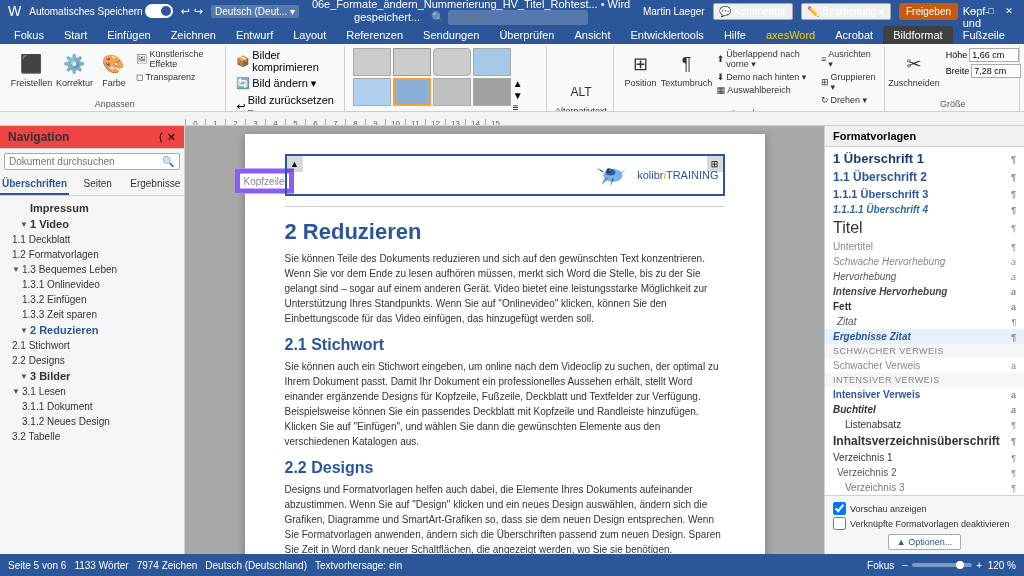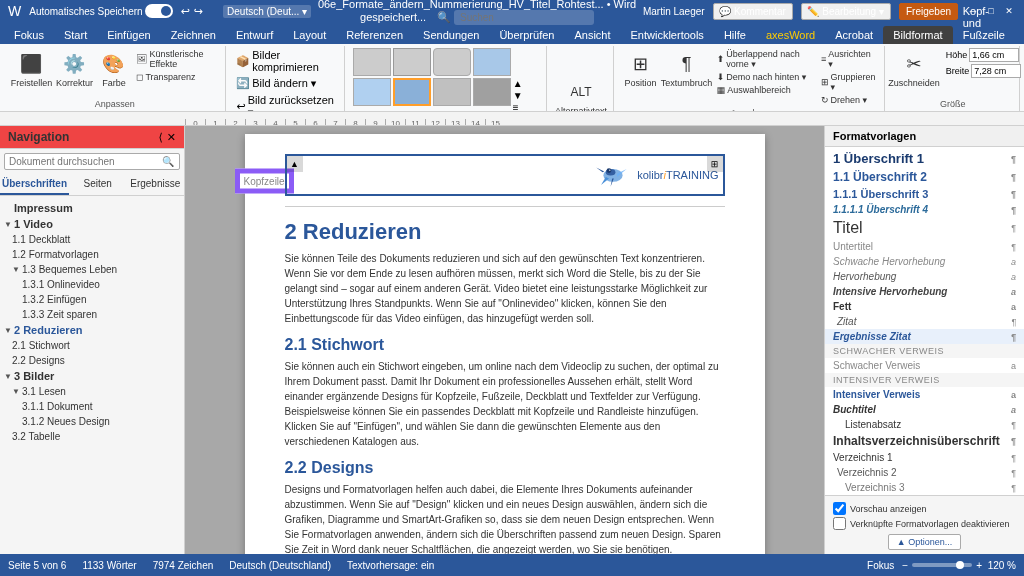--- a/index.html
+++ b/index.html
@@ -190,21 +190,21 @@
     .tree-item {
       padding: 2px 4px 2px 12px;
       font-size: 10px;
       cursor: pointer;
       display: flex;
       align-items: center;
       gap: 2px;
       color: #333;
     }
     .tree-item.active { color: #2b579a; font-weight: 600; }
-    .tree-item.heading1 { font-size: 11px; font-weight: 700; padding-left: 4px; }
+    .tree-item.heading1 { font-size: 11px; font-weight: 700; padding-left: 20px; }
     .tree-item.heading2 { padding-left: 12px; font-size: 10px; }
     .tree-item.heading3 { padding-left: 22px; font-size: 10px; }
     .tree-arrow { font-size: 8px; color: #555; width: 8px; }
 
     
     .doc-area {
       flex: 1;
       background: #a8a8a8;
       overflow-y: auto;
       padding: 8px;
@@ -327,21 +327,21 @@
     .status-bar {
       height: 22px;
       background: #2b579a;
       display: flex;
       align-items: center;
       justify-content: space-between;
       padding: 0 8px;
       color: white;
       font-size: 10px;
     }
-    .status-left { display: flex; gap: 16px; align-items: center; }
+    .status-left { display: flex; gap: 8px; align-items: center; }
     .status-right { display: flex; gap: 8px; align-items: center; }
     .status-zoom { display: flex; align-items: center; gap: 4px; }
     .zoom-slider { width: 60px; height: 4px; background: rgba(255,255,255,0.4); border-radius: 2px; position: relative; cursor: pointer; }
     .zoom-thumb { width: 8px; height: 8px; background: white; border-radius: 50%; position: absolute; top: -2px; right: 8px; }
 
     
     .doc-corner-btn {
       position: absolute;
       width: 16px; height: 16px;
       background: rgba(0,0,0,0.15);
@@ -405,21 +405,21 @@
 
 <div class="title-bar">
   <div class="title-bar-left">
     <span style="font-size:14px; margin-right:4px;">W</span>
     <div class="autosave-toggle">
       <span>Automatisches Speichern</span>
       <div class="toggle-switch"></div>
     </div>
     <span style="font-size:11px; margin-left:4px;">↩</span>
     <span style="font-size:11px;">↪</span>
-    <span style="font-size:10px; margin-left:16px; background:rgba(255,255,255,0.2); padding:1px 4px; border-radius:2px;">Deutsch (Deut... ▾</span>
+    <span style="font-size:10px; margin-left:4px; background:rgba(255,255,255,0.2); padding:1px 4px; border-radius:2px;">Deutsch (Deut... ▾</span>
   </div>
   <div class="title-bar-center">
     <span>06e_Formate_ändern_Nummerierung_HV_Titel_Rohtest... • Wird gespeichert...</span>
     <span style="margin-left:8px; opacity:0.8;">🔍</span>
     <input class="search-box-title" placeholder="Suchen" style="">
   </div>
   <div class="title-bar-right">
     <span style="font-size:10px;">Martin Laeger</span>
     <div class="right-panel-btn">
       <span>💬</span>

